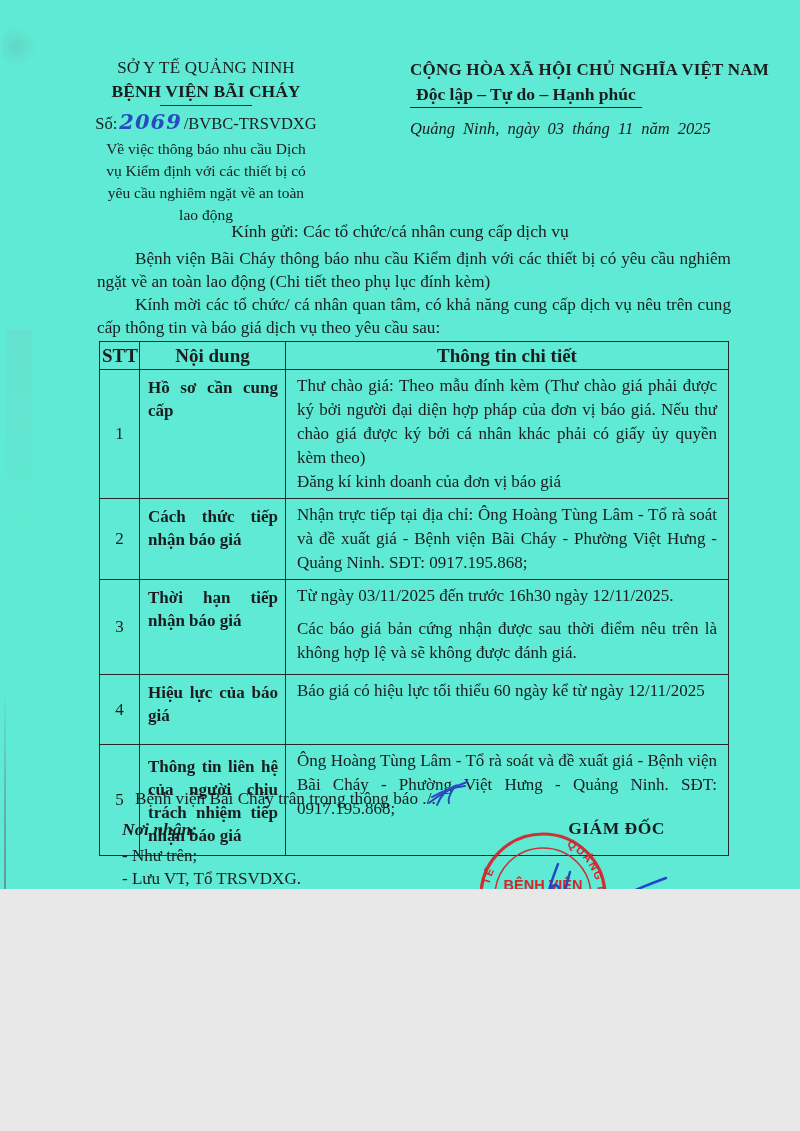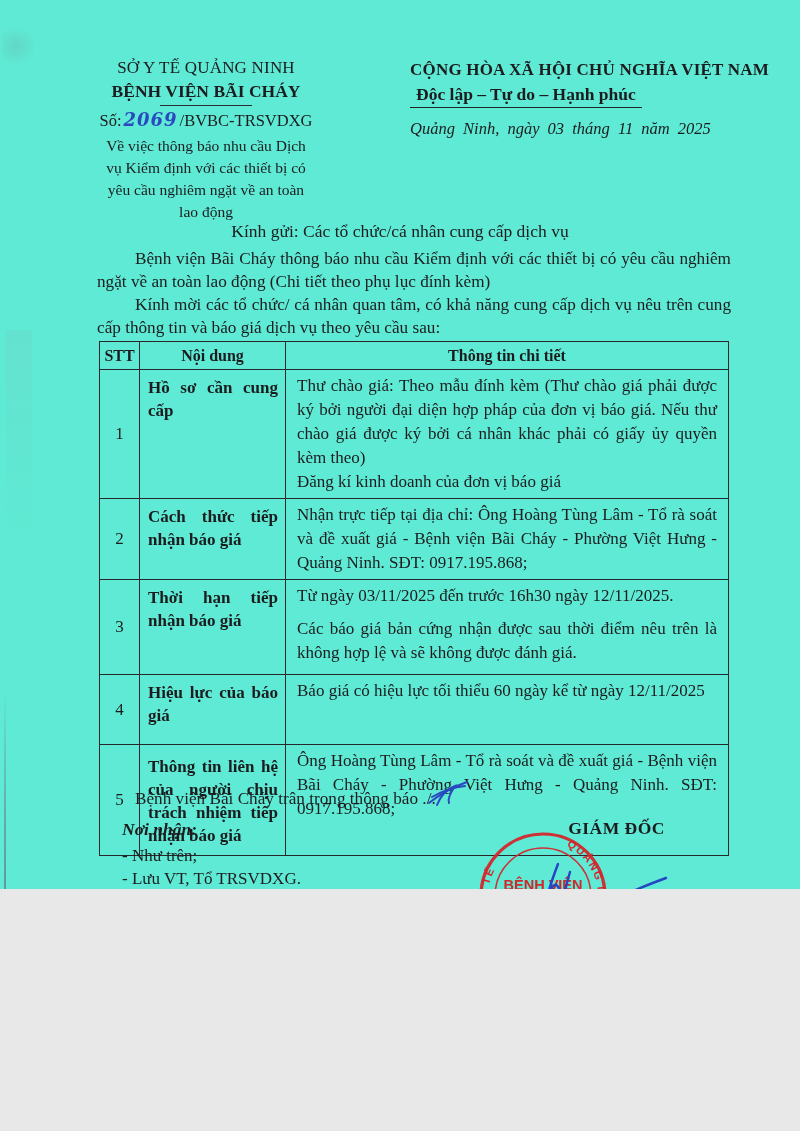--- a/index.html
+++ b/index.html
@@ -15,37 +15,37 @@
     background:linear-gradient(to bottom, rgba(110,116,128,0), rgba(110,116,128,.55) 30%, #5c626e);}
   .scan-streak{position:absolute;left:6px;top:330px;width:26px;height:210px;
     background:linear-gradient(to bottom, rgba(150,155,168,.10), rgba(150,155,168,0));}
   
   .hdr-left{position:absolute;left:92px;top:58px;width:228px;text-align:center;}
   .org-parent{font-size:17px;letter-spacing:.2px;}
   .org-name{font-size:17.5px;font-weight:bold;margin-top:3px;}
   .org-underline{width:92px;height:0;border-bottom:1.6px solid #2a2a2e;margin:3px auto 3px auto;}
   .doc-number{font-size:16.5px;margin-top:1px;white-space:nowrap;}
   .doc-number .hand{font-family:"DejaVu Serif",serif;font-style:italic;font-weight:bold;
-    color:#2a49c0;font-size:18px;letter-spacing:1px;padding:0 2px;}
+    color:#2a49c0;font-size:21px;letter-spacing:1px;padding:0 2px;}
   .doc-subject{font-size:15.5px;line-height:1.42;margin:4px auto 0 auto;width:212px;}
   .hdr-right{position:absolute;left:362px;top:60px;width:368px;text-align:left;margin-left:48px;}
   .motto1{font-size:17px;font-weight:bold;letter-spacing:.2px;}
   .motto2{display:inline-block;font-size:17.5px;font-weight:bold;margin-top:4px;
     padding:0 6px 2px 6px;border-bottom:1.7px solid #222;}
   .dateline{font-size:16.5px;font-style:italic;margin-top:11px;word-spacing:4px;}
   
   .salutation{position:absolute;left:0;top:221px;width:800px;text-align:center;font-size:17.5px;}
   .body-text{position:absolute;left:97px;top:247px;width:634px;font-size:17.2px;
     line-height:23px;text-align:justify;}
   .body-text p{margin:0;text-indent:38px;}
   
   table.req{position:absolute;left:99px;top:341px;width:630px;border-collapse:collapse;
     font-size:17px;table-layout:fixed;}
   table.req th,table.req td{border:1.6px solid #28282c;}
-  table.req th{font-weight:bold;font-size:16px;padding:2px 2px;height:23px;}
+  table.req th{font-weight:bold;font-size:19px;padding:2px 2px;height:23px;}
   .col-stt{width:40px;} .col-topic{width:146px;} .col-detail{width:auto;}
   td.stt{text-align:center;vertical-align:middle;font-size:17px;}
   td.topic{vertical-align:top;text-align:justify;padding:6px 7px 4px 8px;line-height:23px;font-weight:bold;}
   td.detail{vertical-align:top;text-align:justify;padding:4px 11px 4px 11px;line-height:24px;}
   td.detail p{margin:0;}
   td.detail p.gap{margin-top:9px;}
   tr.r1 td{height:104px;} tr.r2 td{height:60px;} tr.r3 td{height:84px;}
   tr.r4 td{height:59px;} tr.r5 td{height:100px;}
   tr.r5 td.topic{vertical-align:middle;}
   

